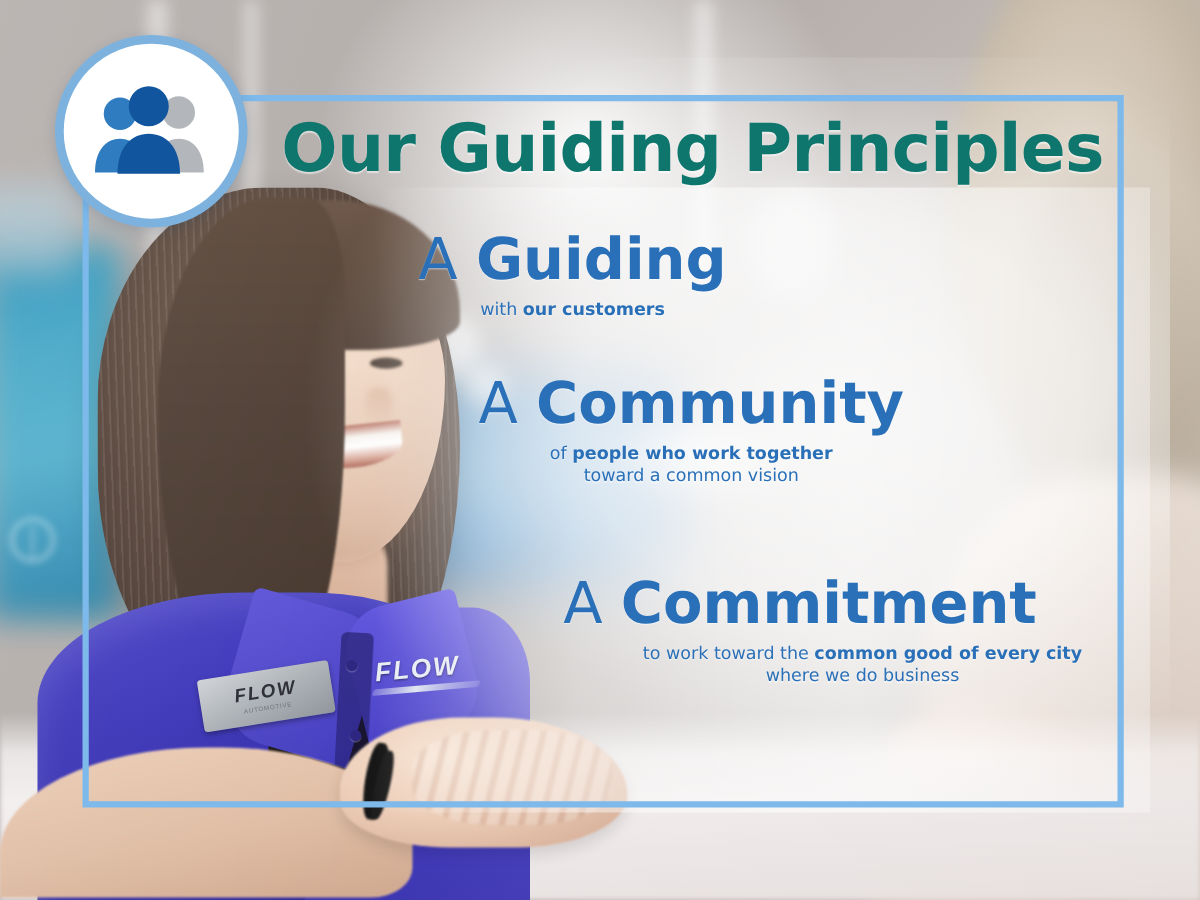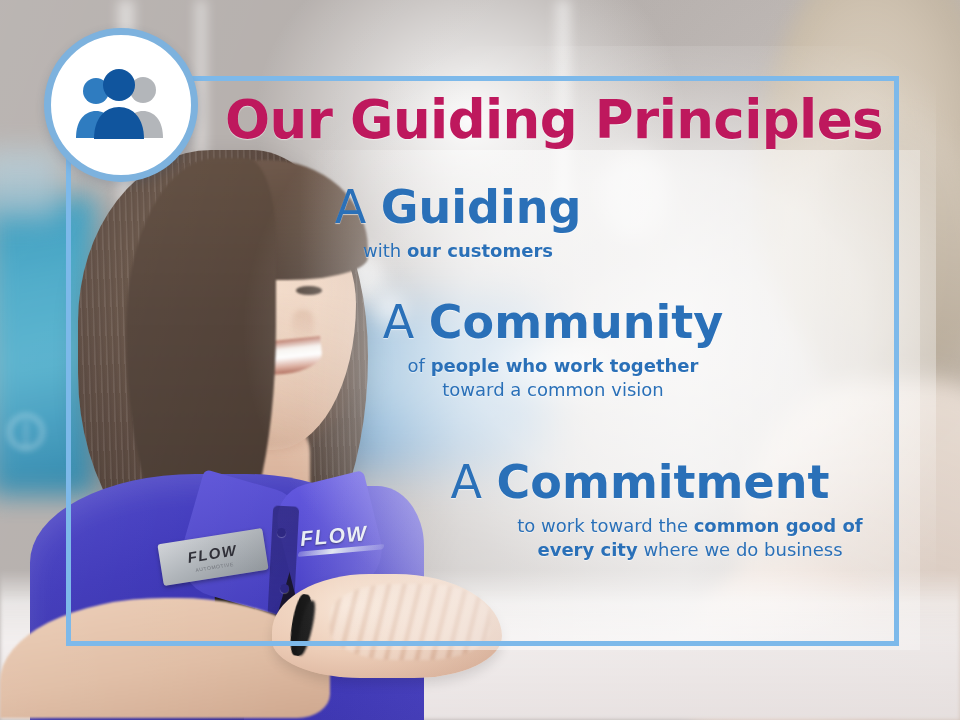--- a/index.html
+++ b/index.html
@@ -340,21 +340,21 @@
   .p-title{
     font-family:"DejaVu Sans", sans-serif;
     font-size:46px;
     line-height:1.06;
     white-space:nowrap;
   }
   .p-title .lead{ font-weight:normal; }
   .p-title .kw{ font-weight:bold; }
   .p-sub{
     font-family:"DejaVu Sans", sans-serif;
-    font-size:18px;
+    font-size:14px;
     line-height:1.32;
     margin-top:7px;
   }
   .p-sub .b{ font-weight:bold; }
   .p-sub .n{ font-weight:normal; }
 
   
   #principle-1{ left:248px; top:183px; width:420px; text-align:center; }
   #principle-2{ left:332px; top:298px; width:442px; text-align:center; }
   #principle-3{ left:406px; top:458px; width:468px; text-align:center; }
@@ -437,21 +437,21 @@
       <path d="M54 70 C54 52 63 43 74 43 C85 43 94 52 94 70 Z" fill="#b3b6ba"></path>
 
       <circle cx="27" cy="23" r="13" fill="#2f7cc0"></circle>
       <path d="M7 70 C7 52 16 43 27 43 C38 43 47 52 47 70 Z" fill="#2f7cc0"></path>
 
       <circle cx="50" cy="17" r="16" fill="#10559e"></circle>
       <path d="M25 71 C25 50 36 39 50 39 C64 39 75 50 75 71 Z" fill="#10559e"></path>
     </svg>
   </div>
 
-  <div class="headline" style="color: #be185d;">Our Guiding Principles</div>
+  <div class="headline" style="color: #0f766e;">Our Guiding Principles</div>
 
   <div class="principle" id="principle-1" style="color: rgb(42, 112, 184);">
     <div class="p-title">
       <span class="lead">A</span>
       <span class="kw">Guiding</span>
     </div>
     <div class="p-sub">
       <span class="n">with </span><span class="b">our customers</span>
     </div>
   </div>

